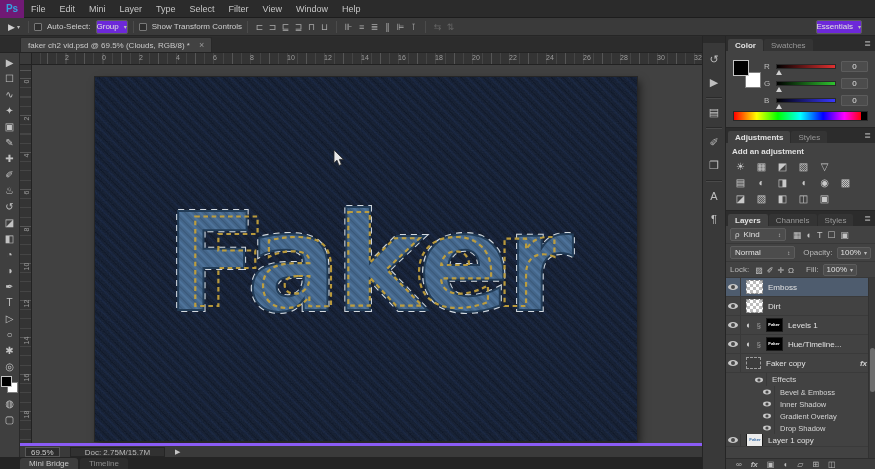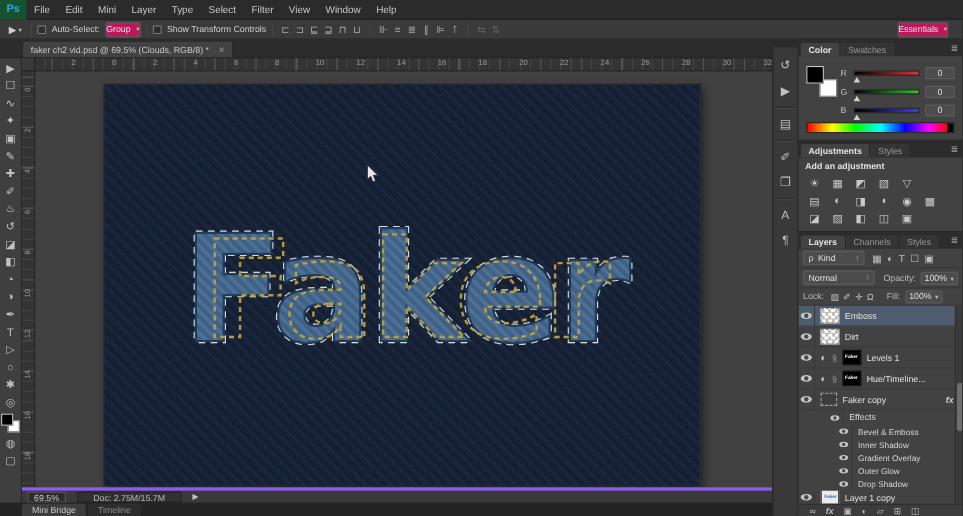--- a/index.html
+++ b/index.html
@@ -1,29 +1,29 @@
 <!DOCTYPE html>
 <html><head>
 <meta charset="utf-8">
 <style>
   *{box-sizing:border-box}
   body{margin:0;background:#1c1c1c;font-family:"Liberation Sans",sans-serif}
   #app{position:relative;width:875px;height:469px;background:#2e2e2e;overflow:hidden;font-size:9px;color:#c9c9c9}
 
   
   .menubar{position:absolute;top:0;left:0;right:0;height:18px;background:#2b2b2b;border-bottom:1px solid #1d1d1d;display:flex;align-items:center}
-  .pslogo{width:24px;height:18px;background:#14532d;color:#35a3e0;font-weight:bold;font-size:10px;display:flex;align-items:center;justify-content:center}
+  .pslogo{width:24px;height:18px;background:#701a75;color:#35a3e0;font-weight:bold;font-size:10px;display:flex;align-items:center;justify-content:center}
   .menu-item{padding:16px 7px;font-size:9px;color:#c6c6c6;line-height:18px}
 
   
   .optionsbar{position:absolute;top:18px;left:0;right:0;height:18px;background:#3a3a3a;border-bottom:1px solid #262626;display:flex;align-items:center;gap:5px;padding:0 5px}
   .osep{width:1px;height:12px;background:#2a2a2a;border-right:1px solid #4b4b4b}
   .checkbox{width:8px;height:8px;border:1px solid #787878;background:#2d2d2d;border-radius:1px;flex:none}
   .olabel{font-size:8px;color:#cfcfcf}
-  .obtn{background:#be185d;border:1px solid #5c5c5c;border-radius:2px;padding:1px 0;font-size:8px;color:#e0e0e0;display:flex;gap:5px;align-items:center;line-height:10px}
+  .obtn{background:#6d28d9;border:1px solid #5c5c5c;border-radius:2px;padding:1px 0;font-size:8px;color:#e0e0e0;display:flex;gap:5px;align-items:center;line-height:10px}
   .caret{font-size:6px;color:#bbb}
   .oicon{font-size:9px;color:#ababab;width:13px;text-align:center}
   .oicon.dim{color:#656565}
   .toolico{color:#d0d0d0;font-size:9px;display:flex;gap:2px;align-items:center;padding:0 3px}
   .wsbtn{margin-left:auto;margin-right:8px}
 
   
   .tabbar{position:absolute;top:37px;left:0;right:0;height:16px;background:#2c2c2c;border-bottom:1px solid #232323;display:flex;align-items:flex-end;padding-left:20px}
   .doctab{height:15px;background:#424242;border:1px solid #282828;border-bottom:none;border-radius:2px 2px 0 0;display:flex;align-items:center;gap:9px;padding:0 7px;font-size:8px;color:#c9c9c9}
   .tabclose{color:#999;font-size:9px}
@@ -504,26 +504,20 @@
           <div class="effect-row">
             <span class="eyebox">
               <span class="eye"></span>
             </span>
             <span>Gradient Overlay</span>
           </div>
           <div class="effect-row">
             <span class="eyebox">
               <span class="eye"></span>
             </span>
-            <span>Outer Glow</span>
-          </div>
-          <div class="effect-row">
-            <span class="eyebox">
-              <span class="eye"></span>
-            </span>
             <span>Drop Shadow</span>
           </div>
           <div class="layer-row partial">
             <span class="eyebox">
               <span class="eye"></span>
             </span>
             <span class="thumb white">
               <i class="tt">Faker</i>
             </span>
             <span class="layer-name">Layer 1 copy</span>

